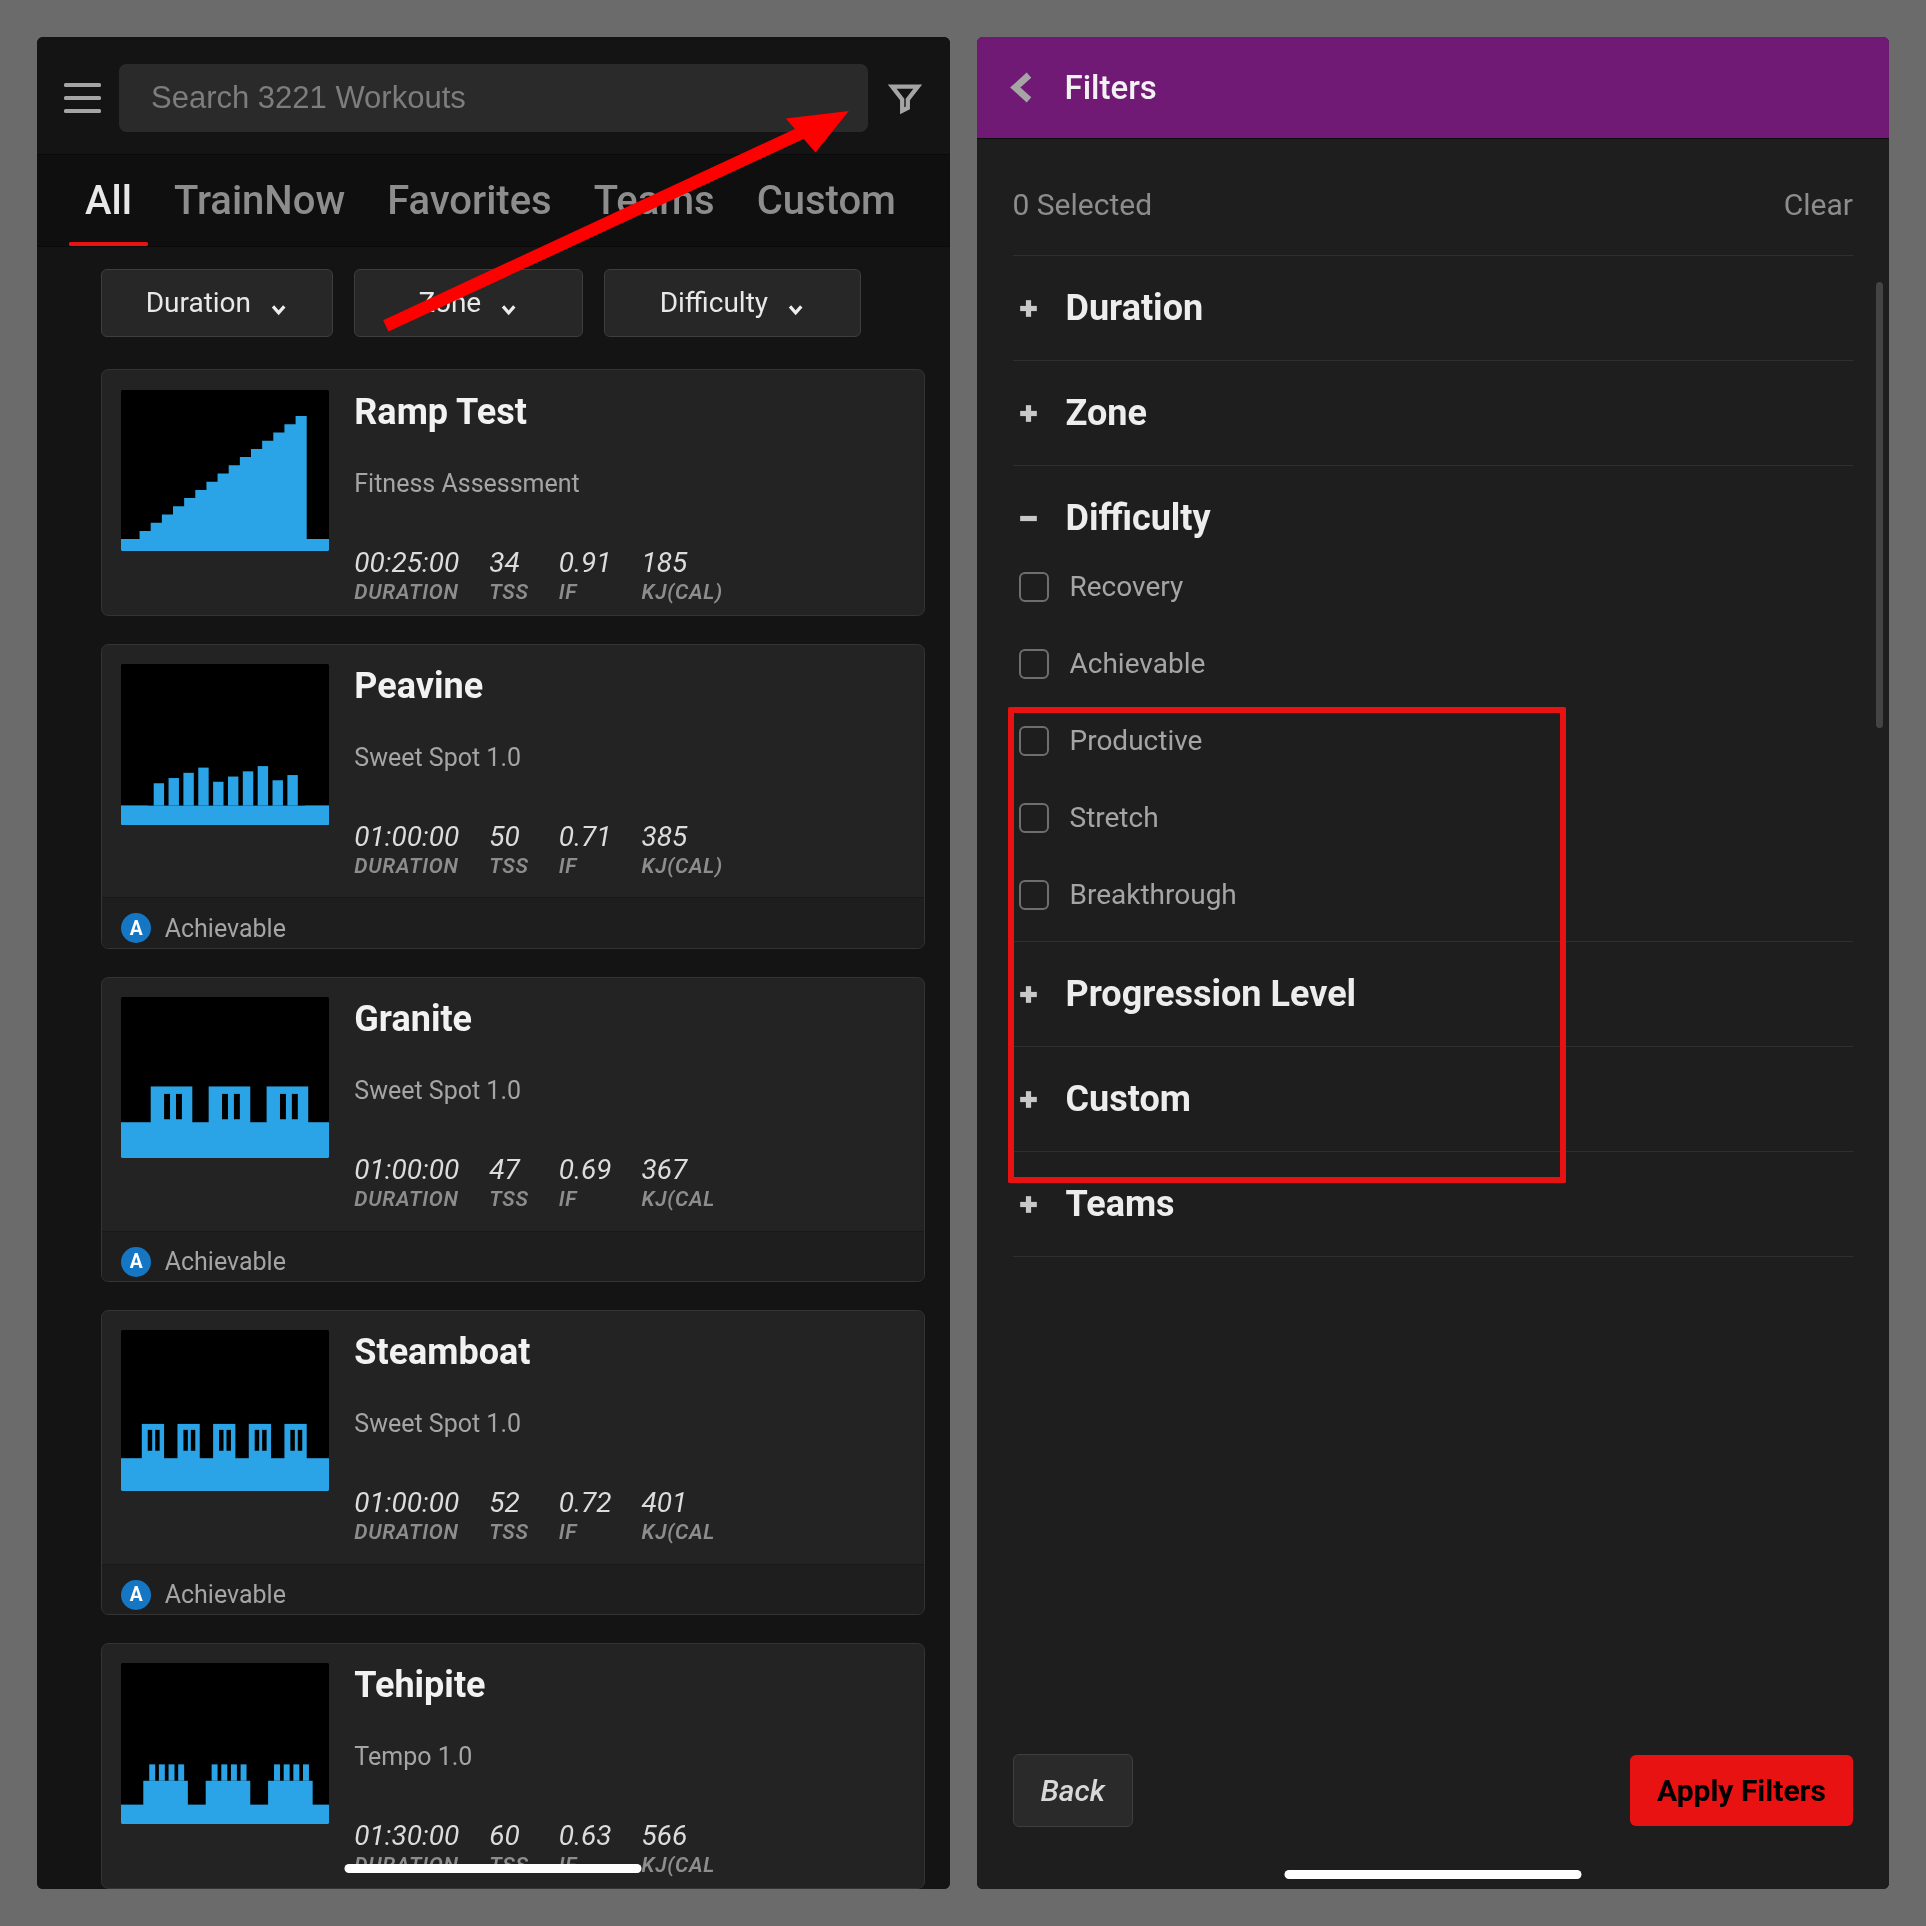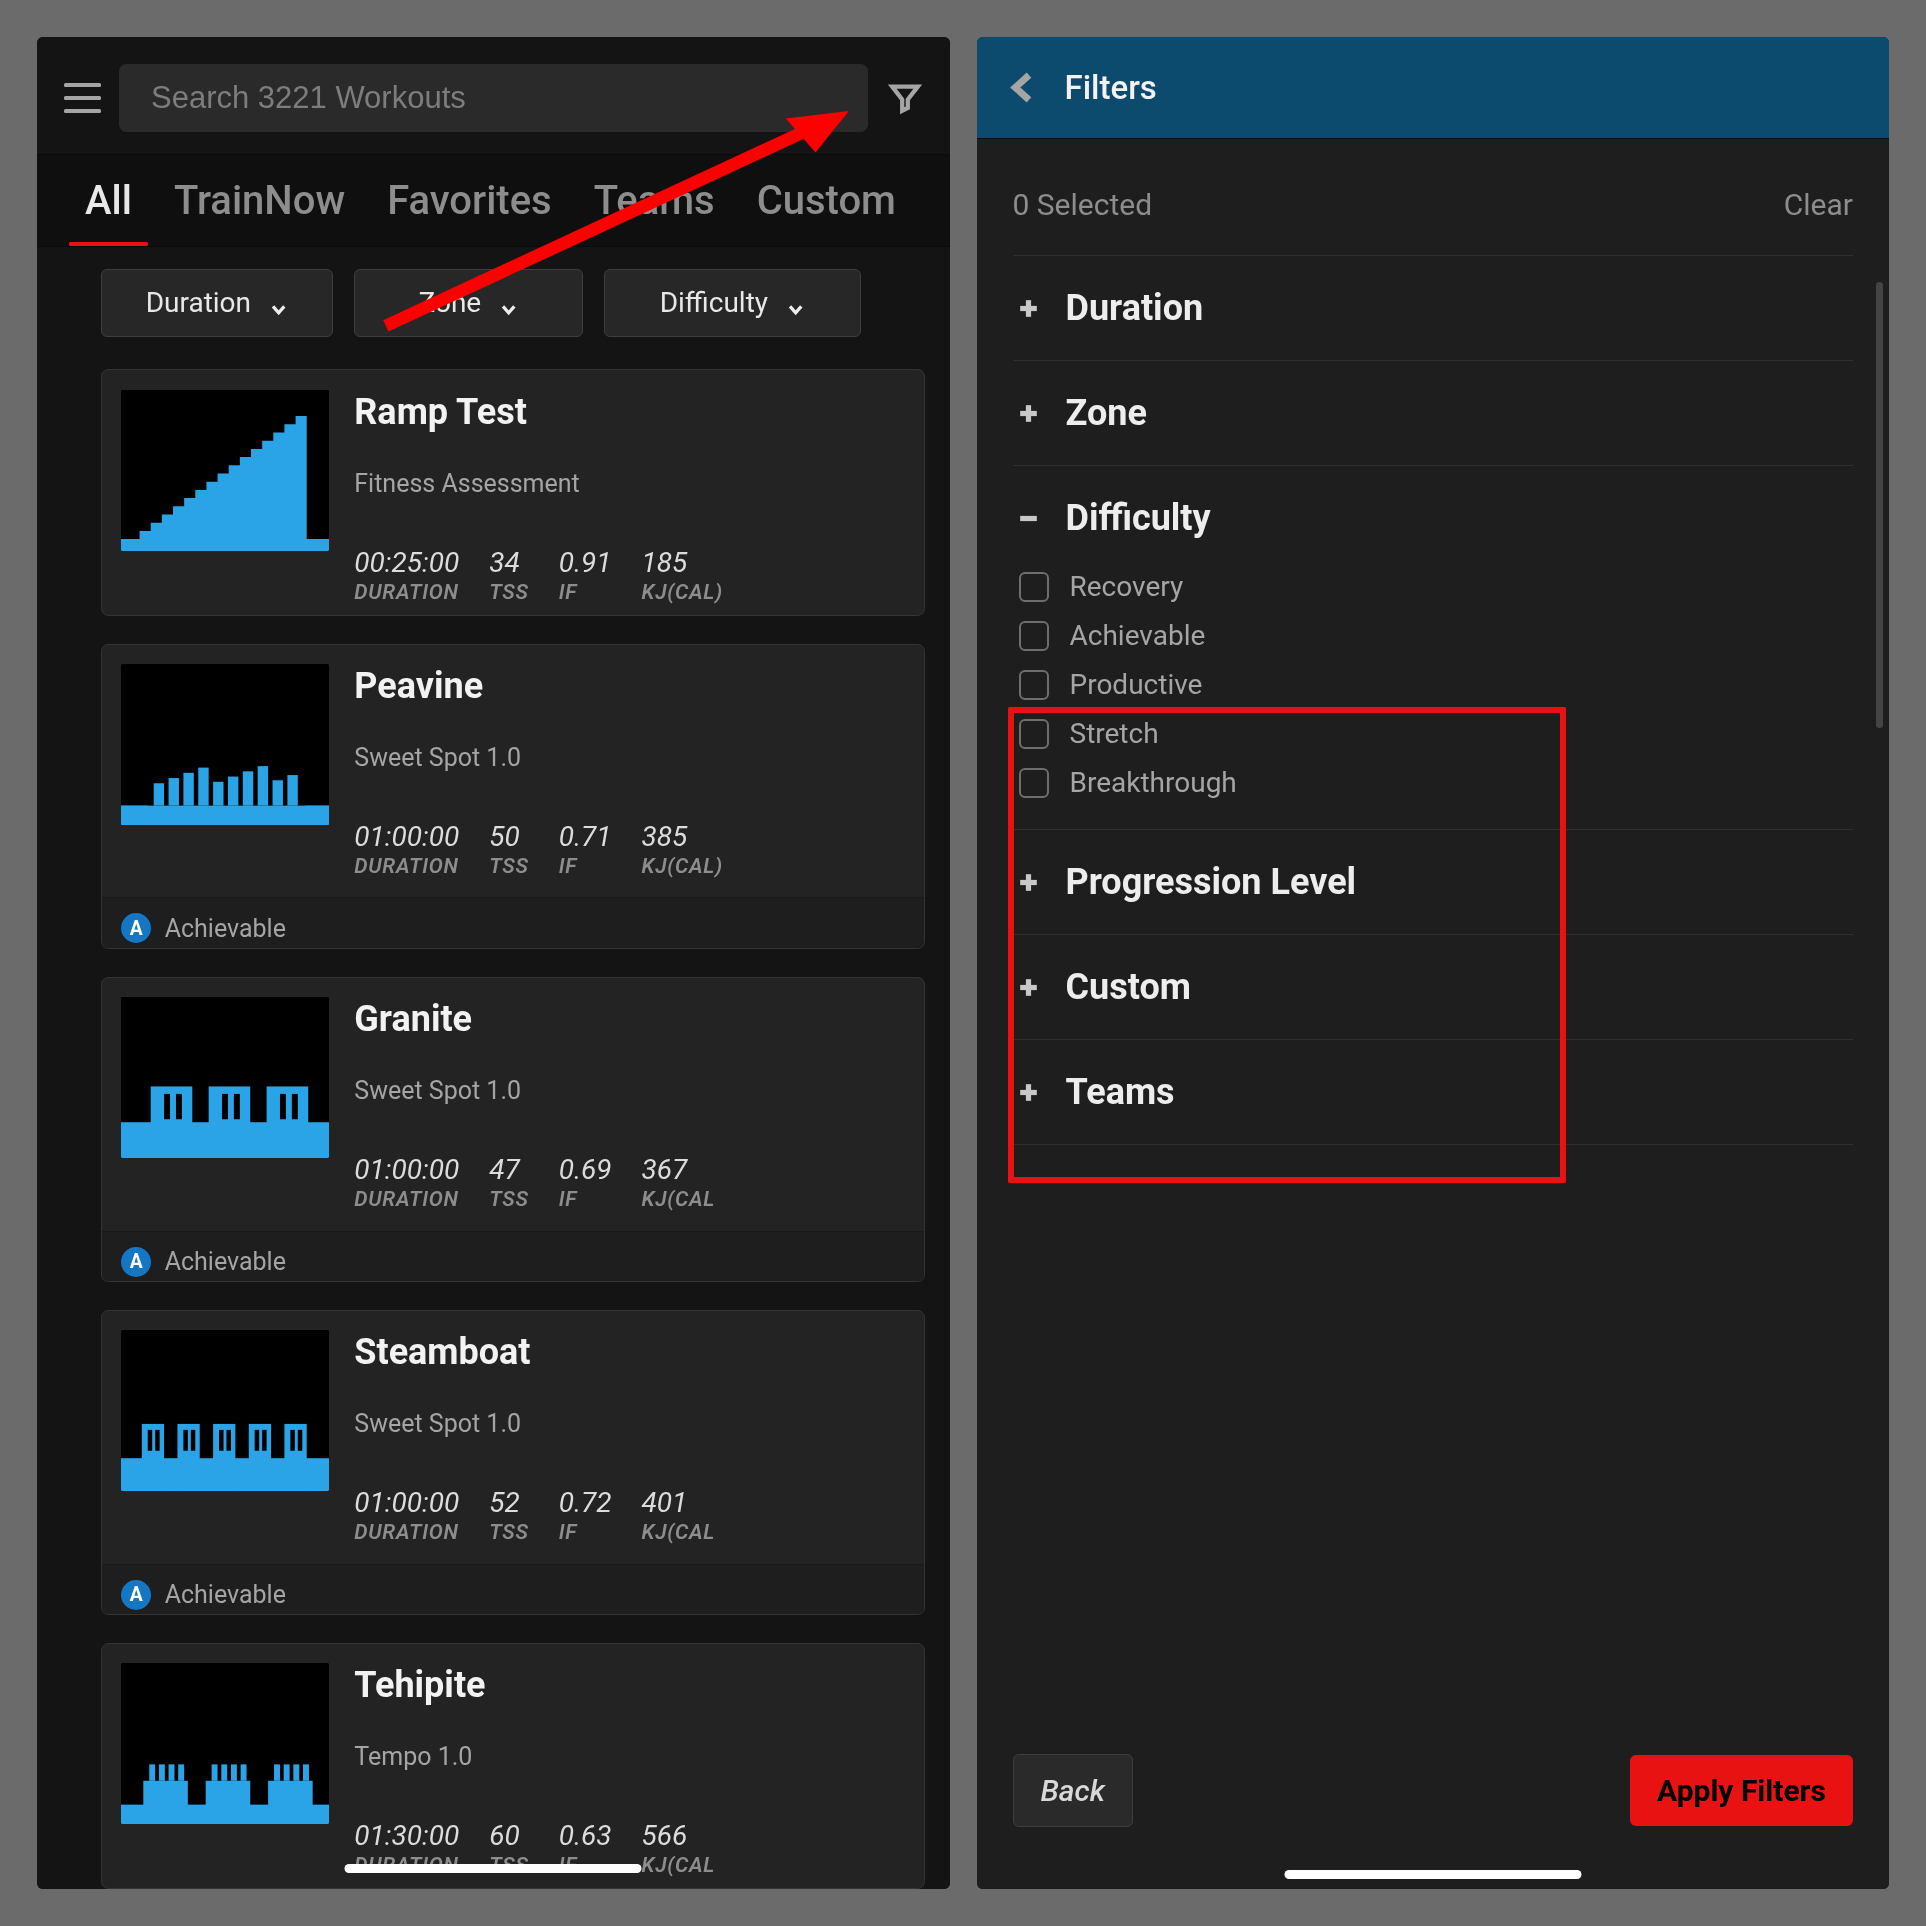--- a/index.html
+++ b/index.html
@@ -56,34 +56,34 @@
   .stat .lbl{font-size:21px;color:var(--muted);letter-spacing:0.7px;font-weight:600;margin-top:1.5px;}
   .card-footer{border-top:0.7px solid #191919;background:#1e1e1e;padding:15px 19.3px;display:flex;align-items:center;gap:13.4px;}
   .abadge{width:30px;height:30px;border-radius:50%;background:var(--a-badge);color:#fff;font-size:19.3px;font-weight:700;display:flex;align-items:center;justify-content:center;}
   .ftext{font-size:25px;color:var(--muted2);}
   
   .arrow-overlay{position:absolute;pointer-events:none;left:0;top:0;width:100%;height:100%;z-index:10;}
   
   .home-indicator{position:absolute;left:50%;transform:translateX(-50%);bottom:10.4px;width:297px;height:9px;border-radius:4.5px;background:#fff;}
   .home-indicator.left{left:50%;}
   
-  .rheader{display:flex;align-items:center;gap:25px;padding:31px 30px;background:#0c4a6e;border-bottom:0.7px solid #0e0e0e;}
+  .rheader{display:flex;align-items:center;gap:25px;padding:31px 30px;background:#701a75;border-bottom:0.7px solid #0e0e0e;}
   .back-chev{width:33px;height:33px;cursor:pointer;}
   .back-chev svg{width:100%;height:100%;stroke:var(--muted2);fill:none;stroke-width:5;}
   .rtitle{font-size:33px;color:#f2f2f2;font-weight:500;}
   .rcontent{flex:1;overflow:hidden;background:#1e1e1e;padding:0 36px;display:flex;flex-direction:column;}
   .selrow{display:flex;justify-content:space-between;align-items:center;padding:48px 0 33px 0;border-bottom:0.7px solid var(--divider);}
   .seltext{font-size:30px;color:var(--muted);}
   .clear{font-size:30px;color:var(--muted);cursor:pointer;}
   .fsection{border-bottom:0.7px solid var(--divider);}
   .fhead{display:flex;align-items:center;gap:22px;padding:31px 0;cursor:pointer;}
   .expicon{width:31px;height:31px;display:flex;align-items:center;justify-content:center;}
   .expicon svg{width:25px;height:25px;stroke:#c8c8c8;stroke-width:5;fill:none;}
   .flabel{font-size:36px;font-weight:700;color:#ededed;}
-  .fopts{padding:0 0 30px 6px;display:flex;flex-direction:column;gap:16px;}
+  .fopts{padding:0 0 30px 6px;display:flex;flex-direction:column;gap:44px;}
   .opt{display:flex;align-items:center;gap:21px;cursor:pointer;}
   .cbox{width:30px;height:30px;border:2.2px solid #6e6e6e;border-radius:6px;}
   .olabel{font-size:28px;color:var(--muted2);}
   .highlight-box{position:absolute;border:6.7px solid var(--accent);pointer-events:none;border-radius:1.5px;z-index:5;}
   .rfooter{position:absolute;left:0;right:0;bottom:0;padding:22px 36px 62px 36px;display:flex;justify-content:space-between;align-items:center;background:#1e1e1e;}
   .btn{padding:18px 27px;font-size:30px;border-radius:6px;cursor:pointer;font-weight:500;}
   .btn.back{background:#2a2a2a;border:0.7px solid #3e3e3e;color:#d8d8d8;font-style:italic;}
   .btn.apply{background:var(--accent);color:#000000;font-weight:700;border:none;}
   .scrollbar-r{position:absolute;right:6px;top:245px;width:7.4px;height:446px;background:#444;border-radius:3.7px;z-index:3;}
 </style>

